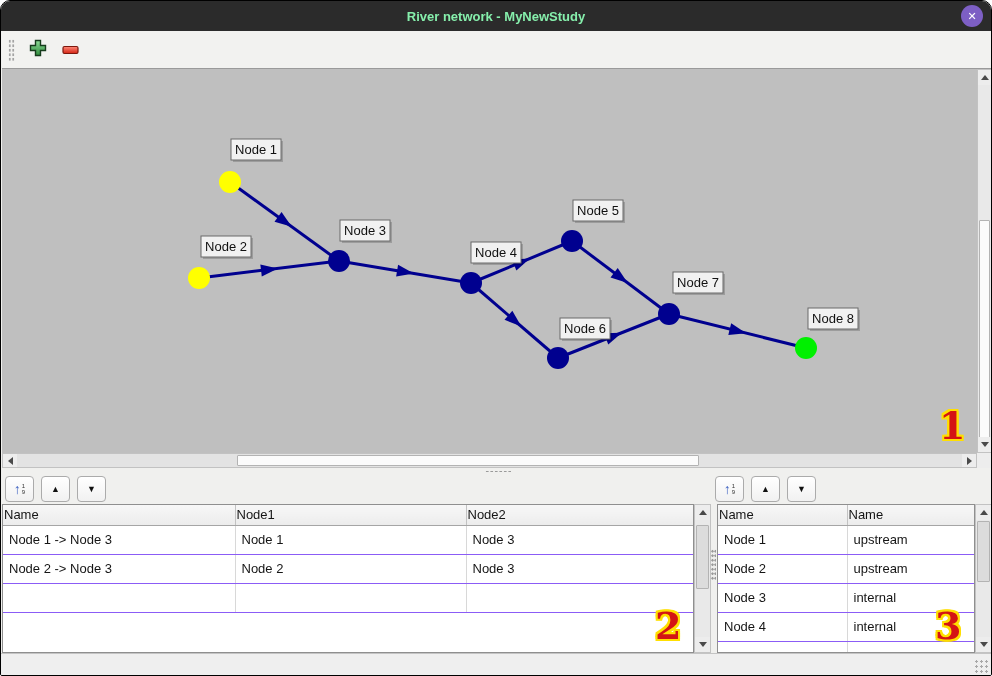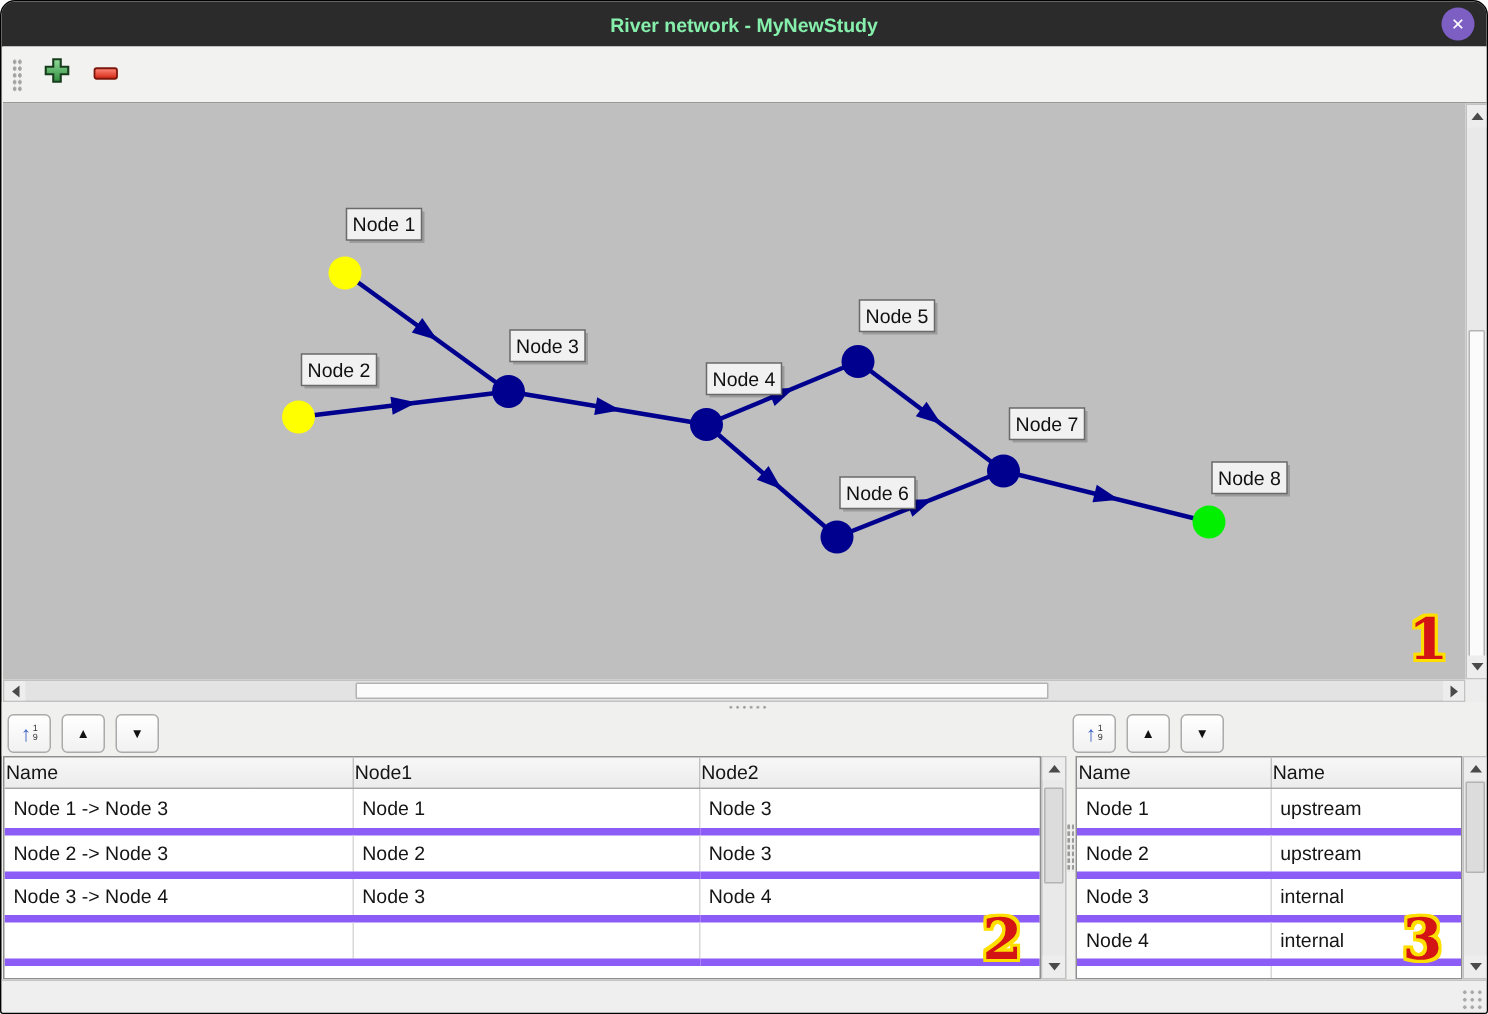--- a/index.html
+++ b/index.html
@@ -81,21 +81,21 @@
   table.grid{border-collapse:collapse;table-layout:fixed;width:100%;font-size:13px;color:#151515;}
   table.grid th{
     height:20px;font-weight:normal;text-align:left;
     background:linear-gradient(#f7f7f7,#ececec);
     border-right:1px solid #c2c2c2;border-bottom:1px solid #a5a5a5;
     overflow:hidden;white-space:nowrap;
   }
   table.grid th:last-child{border-right:none;margin-top:16px;}
   table.grid td{
     height:29px;padding:0 0 0 6px;
-    border-right:1px solid #d8d8d8;border-bottom:5px solid #8b5cf6;
+    border-right:1px solid #d8d8d8;border-bottom:1px solid #8b5cf6;
     overflow:hidden;white-space:nowrap;background:#fff;
   }
   table.grid td:last-child{border-right:none;}
   
   #left-sb{left:693px;top:503px;width:17px;height:149px;}
   #left-sb .sb-thumb{left:1px;right:1px;top:20px;height:64px;}
   #right-sb{left:974px;top:503px;width:17px;height:149px;}
   #right-sb .sb-thumb{left:1px;right:1px;top:16px;height:61px;}
   .tbl-sb .sb-btn{left:0;right:0;height:15px;}
   .tbl-sb .sb-btn.up{top:0;} .tbl-sb .sb-btn.down{bottom:0;}
@@ -292,25 +292,20 @@
             <td>Node 1 -&gt; Node 3</td>
             <td>Node 1</td>
             <td>Node 3</td>
           </tr>
           <tr>
             <td>Node 2 -&gt; Node 3</td>
             <td>Node 2</td>
             <td>Node 3</td>
           </tr>
           <tr>
-            <td>Node 3 -&gt; Node 4</td>
-            <td>Node 3</td>
-            <td>Node 4</td>
-          </tr>
-          <tr>
             <td></td>
             <td></td>
             <td></td>
           </tr>
         </tbody>
       </table>
   </div>
   <div id="left-sb" class="sb tbl-sb">
     <div class="sb-btn up">
         <div class="tri-up"></div>

